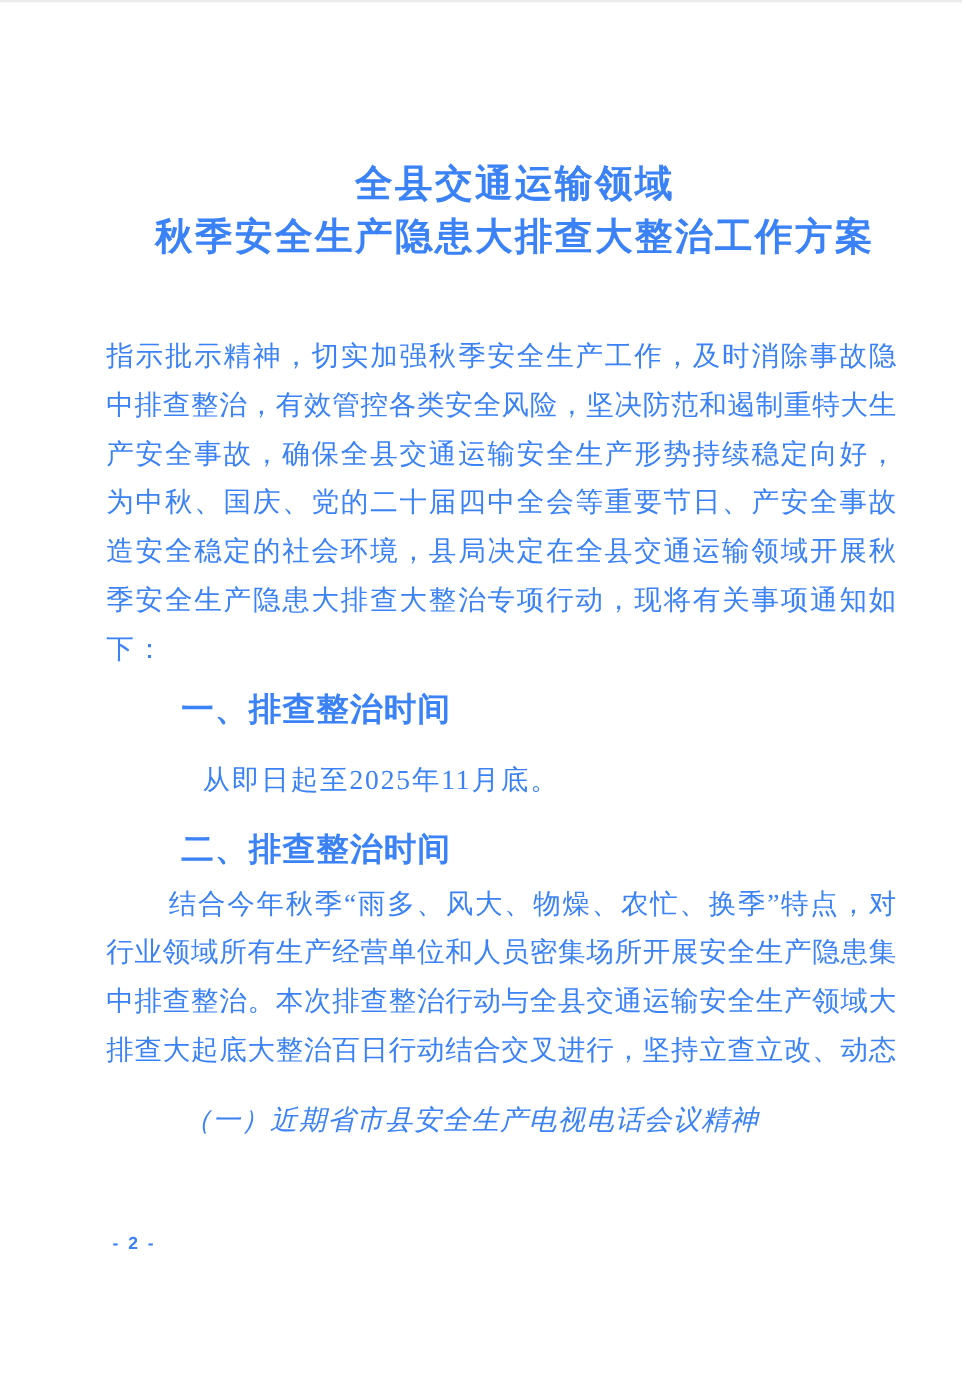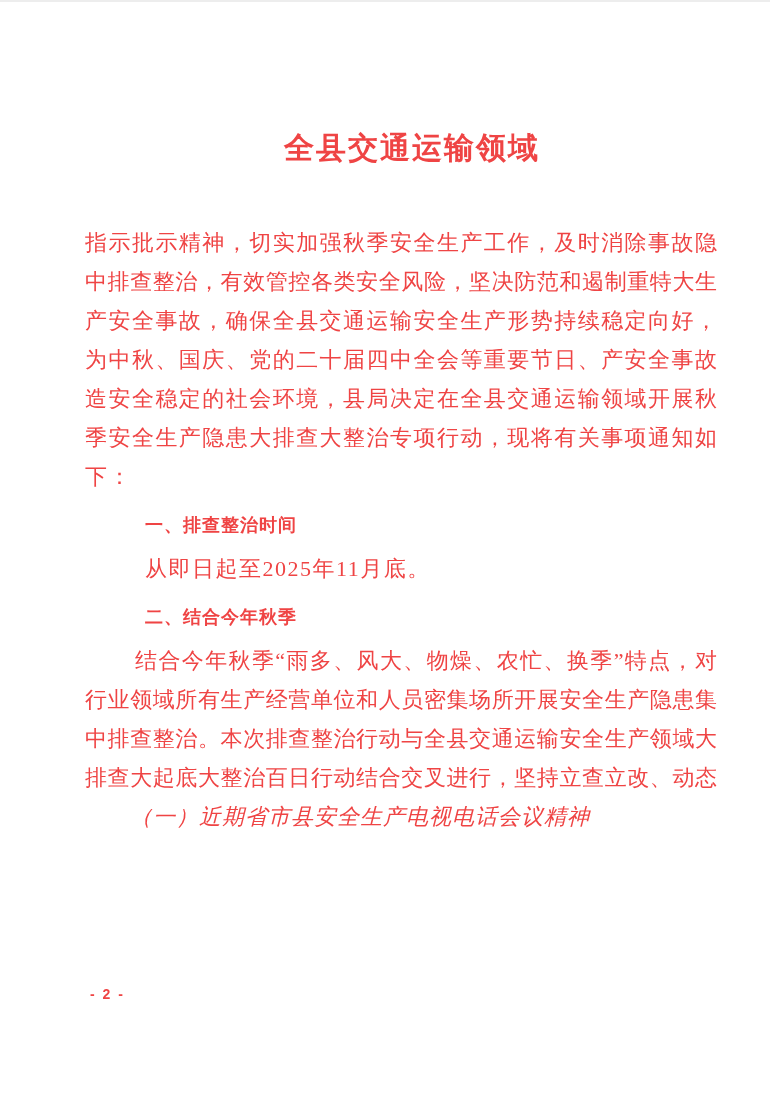--- a/index.html
+++ b/index.html
@@ -1,21 +1,21 @@
 <!DOCTYPE html>
 <html lang="zh"><head>
 <meta charset="utf-8">
 <style>
   html, body { margin: 0; padding: 0; background: #ffffff; }
   .page {
     position: relative;
     width: 770px;
     height: 1099px;
     background: #ffffff;
-    color: #ef4444;
+    color: #3b82f6;
     overflow: hidden;
     font-family: "Liberation Serif", serif;
   }
   .top-edge {
     position: absolute;
     top: 0; left: 0;
     width: 100%; height: 2px;
     background: #ededed;
   }
   .content {
@@ -51,27 +51,27 @@
   .para-intro .line.first { text-indent: 65px; }
   .para-sec2 .line.first { text-indent: 50px; }
   .line.last {
     text-align-last: left;
     letter-spacing: 1.5px;
   }
   .heading {
     margin: 10px 0 4px 0;
     font-family: "Liberation Sans", sans-serif;
     font-weight: bold;
-    font-size: 18px;
+    font-size: 26px;
     line-height: 39px;
     letter-spacing: 1px;
     text-indent: 60px;
   }
   .single-line {
-    margin: 0;
+    margin: 17px;
     line-height: 39px;
     letter-spacing: 1.5px;
     text-indent: 60px;
   }
   .kaiti {
     font-style: italic;
     text-indent: 45px;
     letter-spacing: 1px;
   }
   .page-number {
@@ -88,37 +88,38 @@
 </head>
 <body>
 
 <div class="page">
   <div class="top-edge"></div>
 
   <div class="content">
 
     <div class="doc-title">
       <span class="title-line">全县交通运输领域</span>
+      <span class="title-line">秋季安全生产隐患大排查大整治工作方案</span>
     </div>
 
     <div class="para para-intro body-text">
         <div class="line">指示批示精神，切实加强秋季安全生产工作，及时消除事故隐</div>
         <div class="line">中排查整治，有效管控各类安全风险，坚决防范和遏制重特大生</div>
         <div class="line">产安全事故，确保全县交通运输安全生产形势持续稳定向好，</div>
         <div class="line">为中秋、国庆、党的二十届四中全会等重要节日、产安全事故</div>
         <div class="line">造安全稳定的社会环境，县局决定在全县交通运输领域开展秋</div>
         <div class="line">季安全生产隐患大排查大整治专项行动，现将有关事项通知如</div>
         <div class="line last">下：</div>
       </div>
 
     <div class="heading">一、排查整治时间</div>
 
     <div class="single-line body-text">从即日起至2025年11月底。</div>
 
-    <div class="heading">二、结合今年秋季</div>
+    <div class="heading">二、排查整治时间</div>
 
     <div class="para para-sec2 body-text">
         <div class="line first">结合今年秋季“雨多、风大、物燥、农忙、换季”特点，对</div>
         <div class="line">行业领域所有生产经营单位和人员密集场所开展安全生产隐患集</div>
         <div class="line">中排查整治。本次排查整治行动与全县交通运输安全生产领域大</div>
         <div class="line">排查大起底大整治百日行动结合交叉进行，坚持立查立改、动态</div>
       </div>
 
     <div class="single-line body-text kaiti">（一）近期省市县安全生产电视电话会议精神</div>
 

